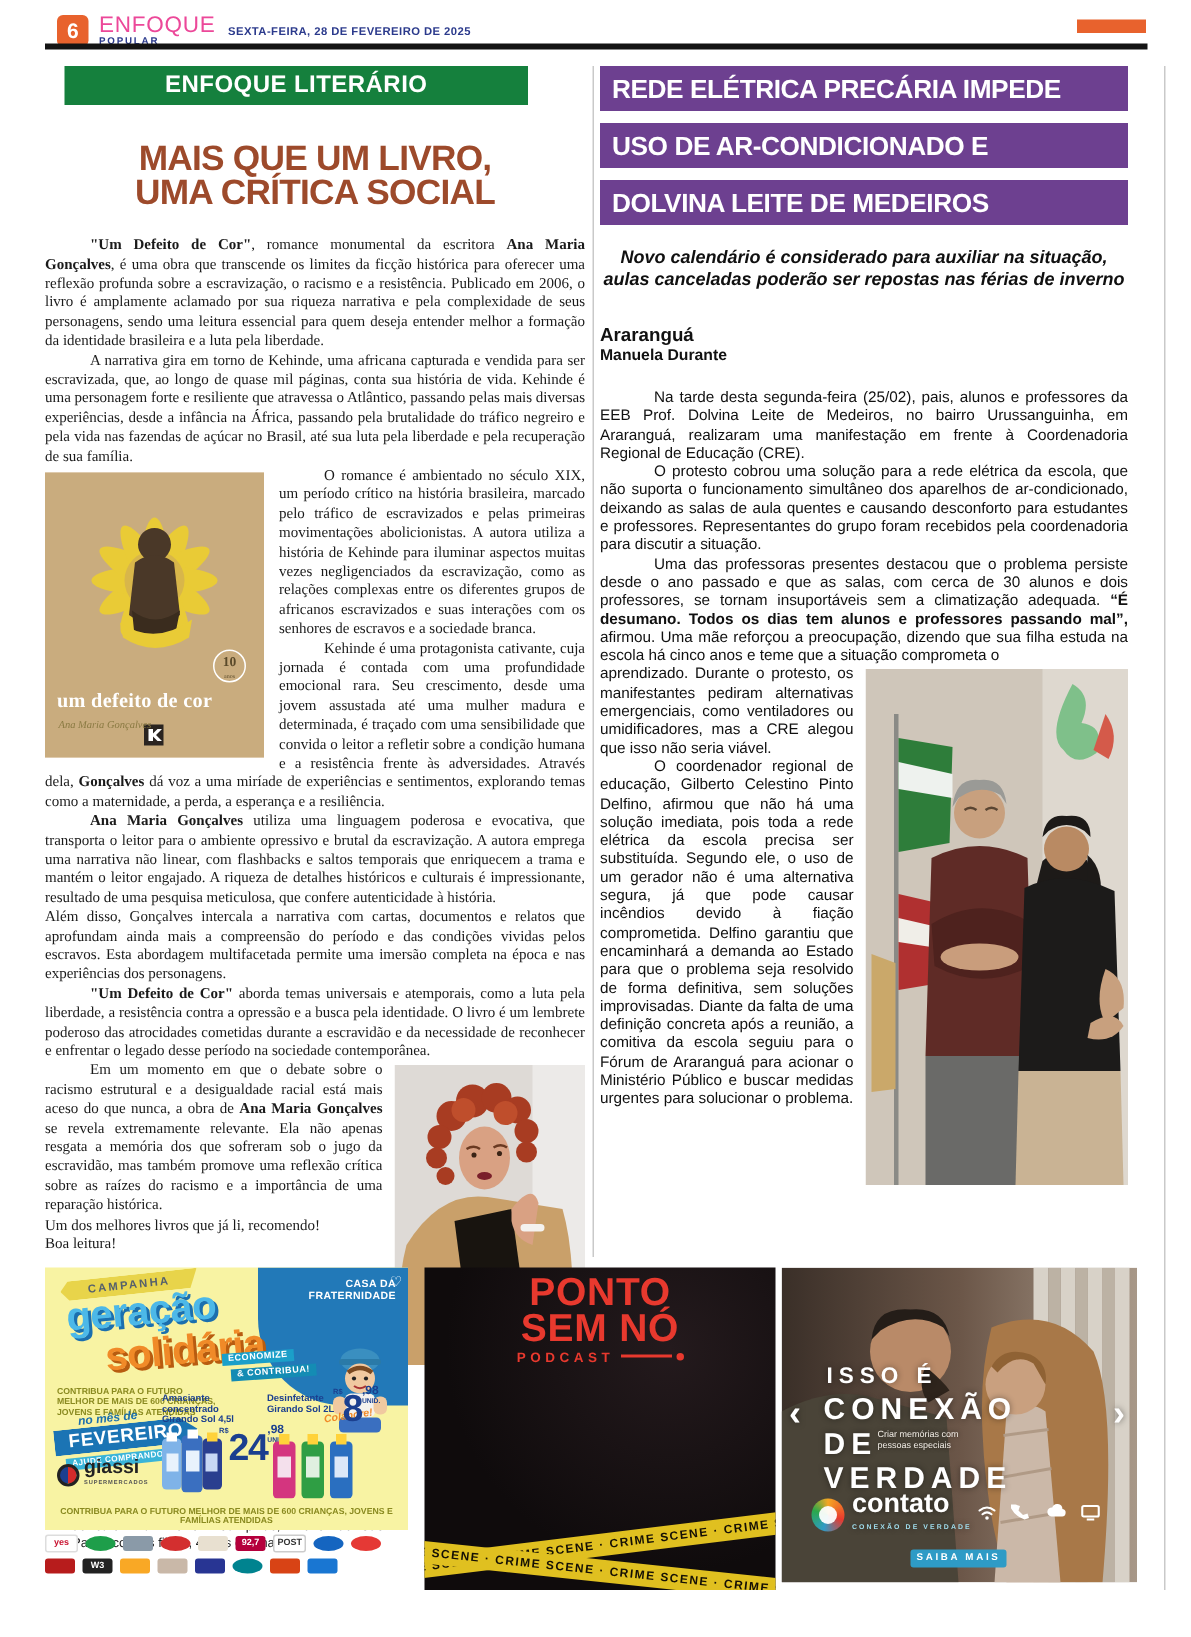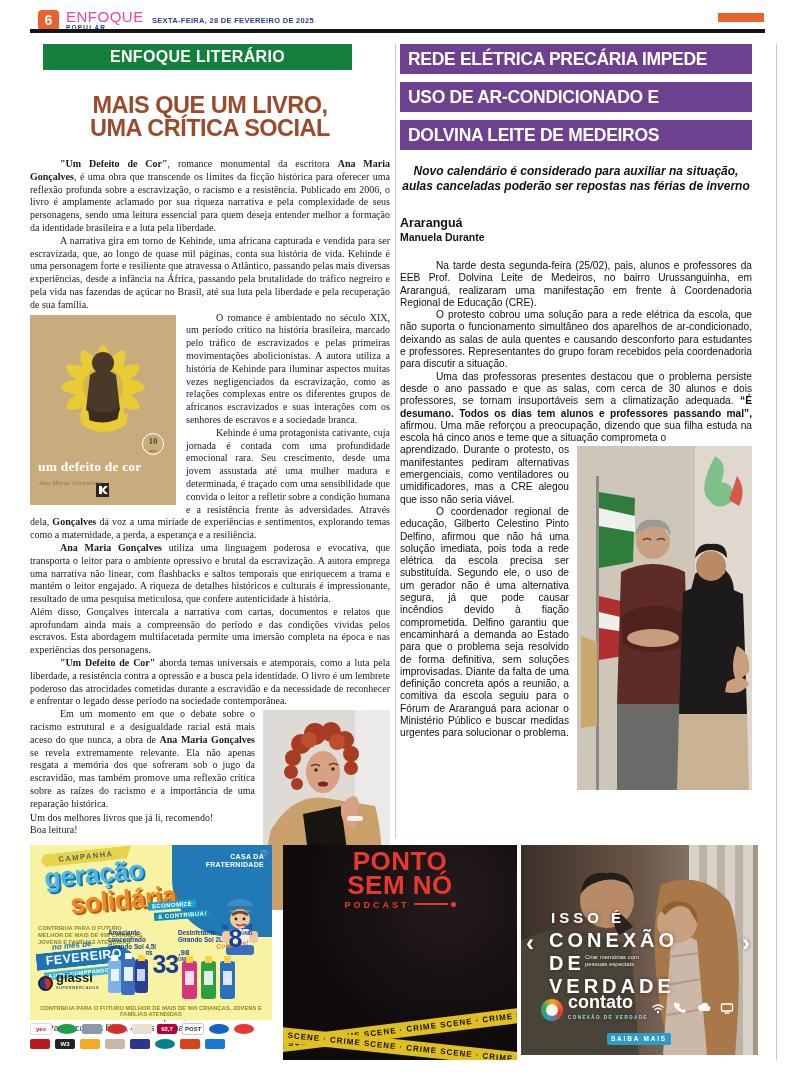--- a/index.html
+++ b/index.html
@@ -334,21 +334,21 @@
         <rect x="5" y="6" width="7" height="6" fill="#fff"></rect>
       <rect x="15" y="8" width="14" height="38" rx="3" fill="#3a6fc0"></rect>
         <rect x="19" y="4" width="7" height="6" fill="#fff"></rect>
       <rect x="29" y="10" width="13" height="34" rx="3" fill="#2a3f8f"></rect>
         <rect x="32" y="6" width="7" height="6" fill="#ffd23a"></rect>
       <rect x="5" y="20" width="8" height="12" fill="#e8f2fc"></rect>
         <rect x="18" y="18" width="9" height="14" fill="#e8f2fc"></rect>
         <rect x="31" y="20" width="8" height="12" fill="#c8d8f4"></rect>
     </svg>
     <div class="gi-price" style="left:116px;top:104px;">
-      <span class="cur">R$</span><span class="int">33</span><span class="dec"><span>,98</span><small>UNID.</small></span>
+      <span class="cur">R$</span><span class="int">24</span><span class="dec"><span>,98</span><small>UNID.</small></span>
     </div>
 
     <div class="gi-prod" style="left:148px;top:84px;width:48px;">Desinfetante Girando Sol 2L</div>
     <div class="gi-price" style="left:192px;top:78px;">
       <span class="cur">R$</span><span class="int">8</span><span class="dec"><span>,98</span><small>UNID.</small></span>
     </div>
     <svg class="abs" style="left:150px;top:108px;" width="58" height="46" viewBox="0 0 58 46">
       <rect x="2" y="8" width="15" height="38" rx="3" fill="#d4357f"></rect>
         <rect x="6" y="3" width="7" height="7" fill="#ffd23a"></rect>
       <rect x="21" y="8" width="15" height="38" rx="3" fill="#2f9e44"></rect>

